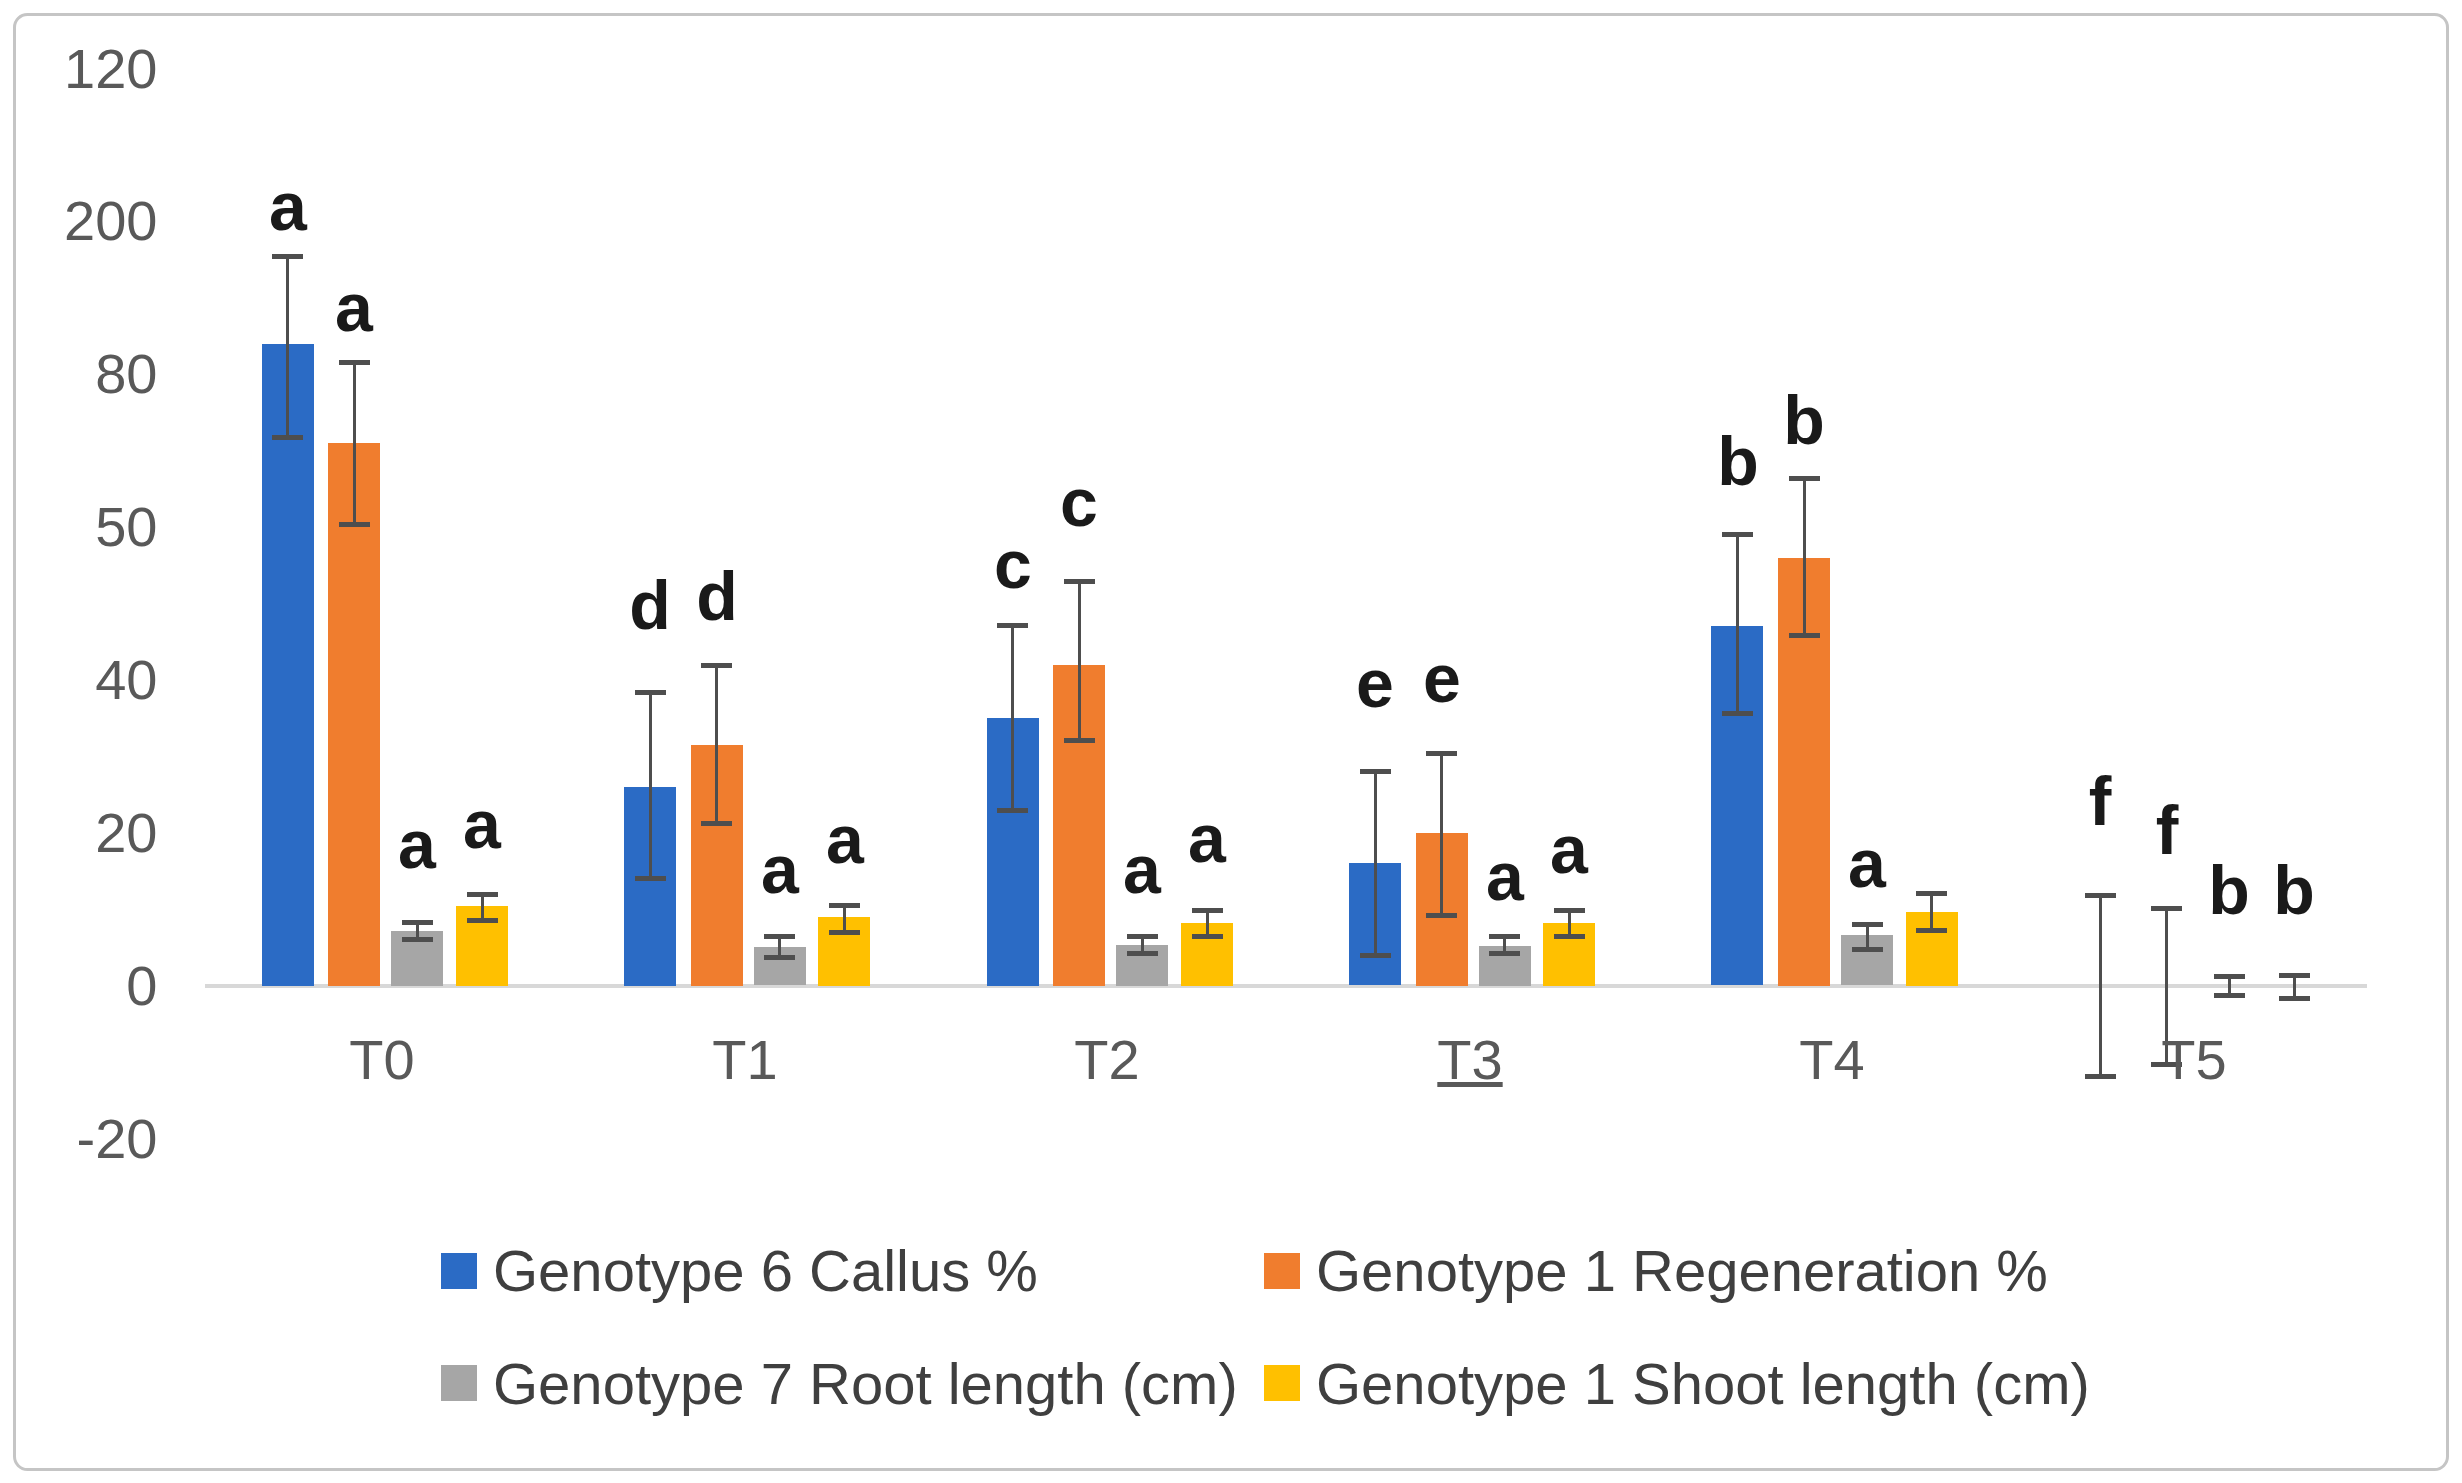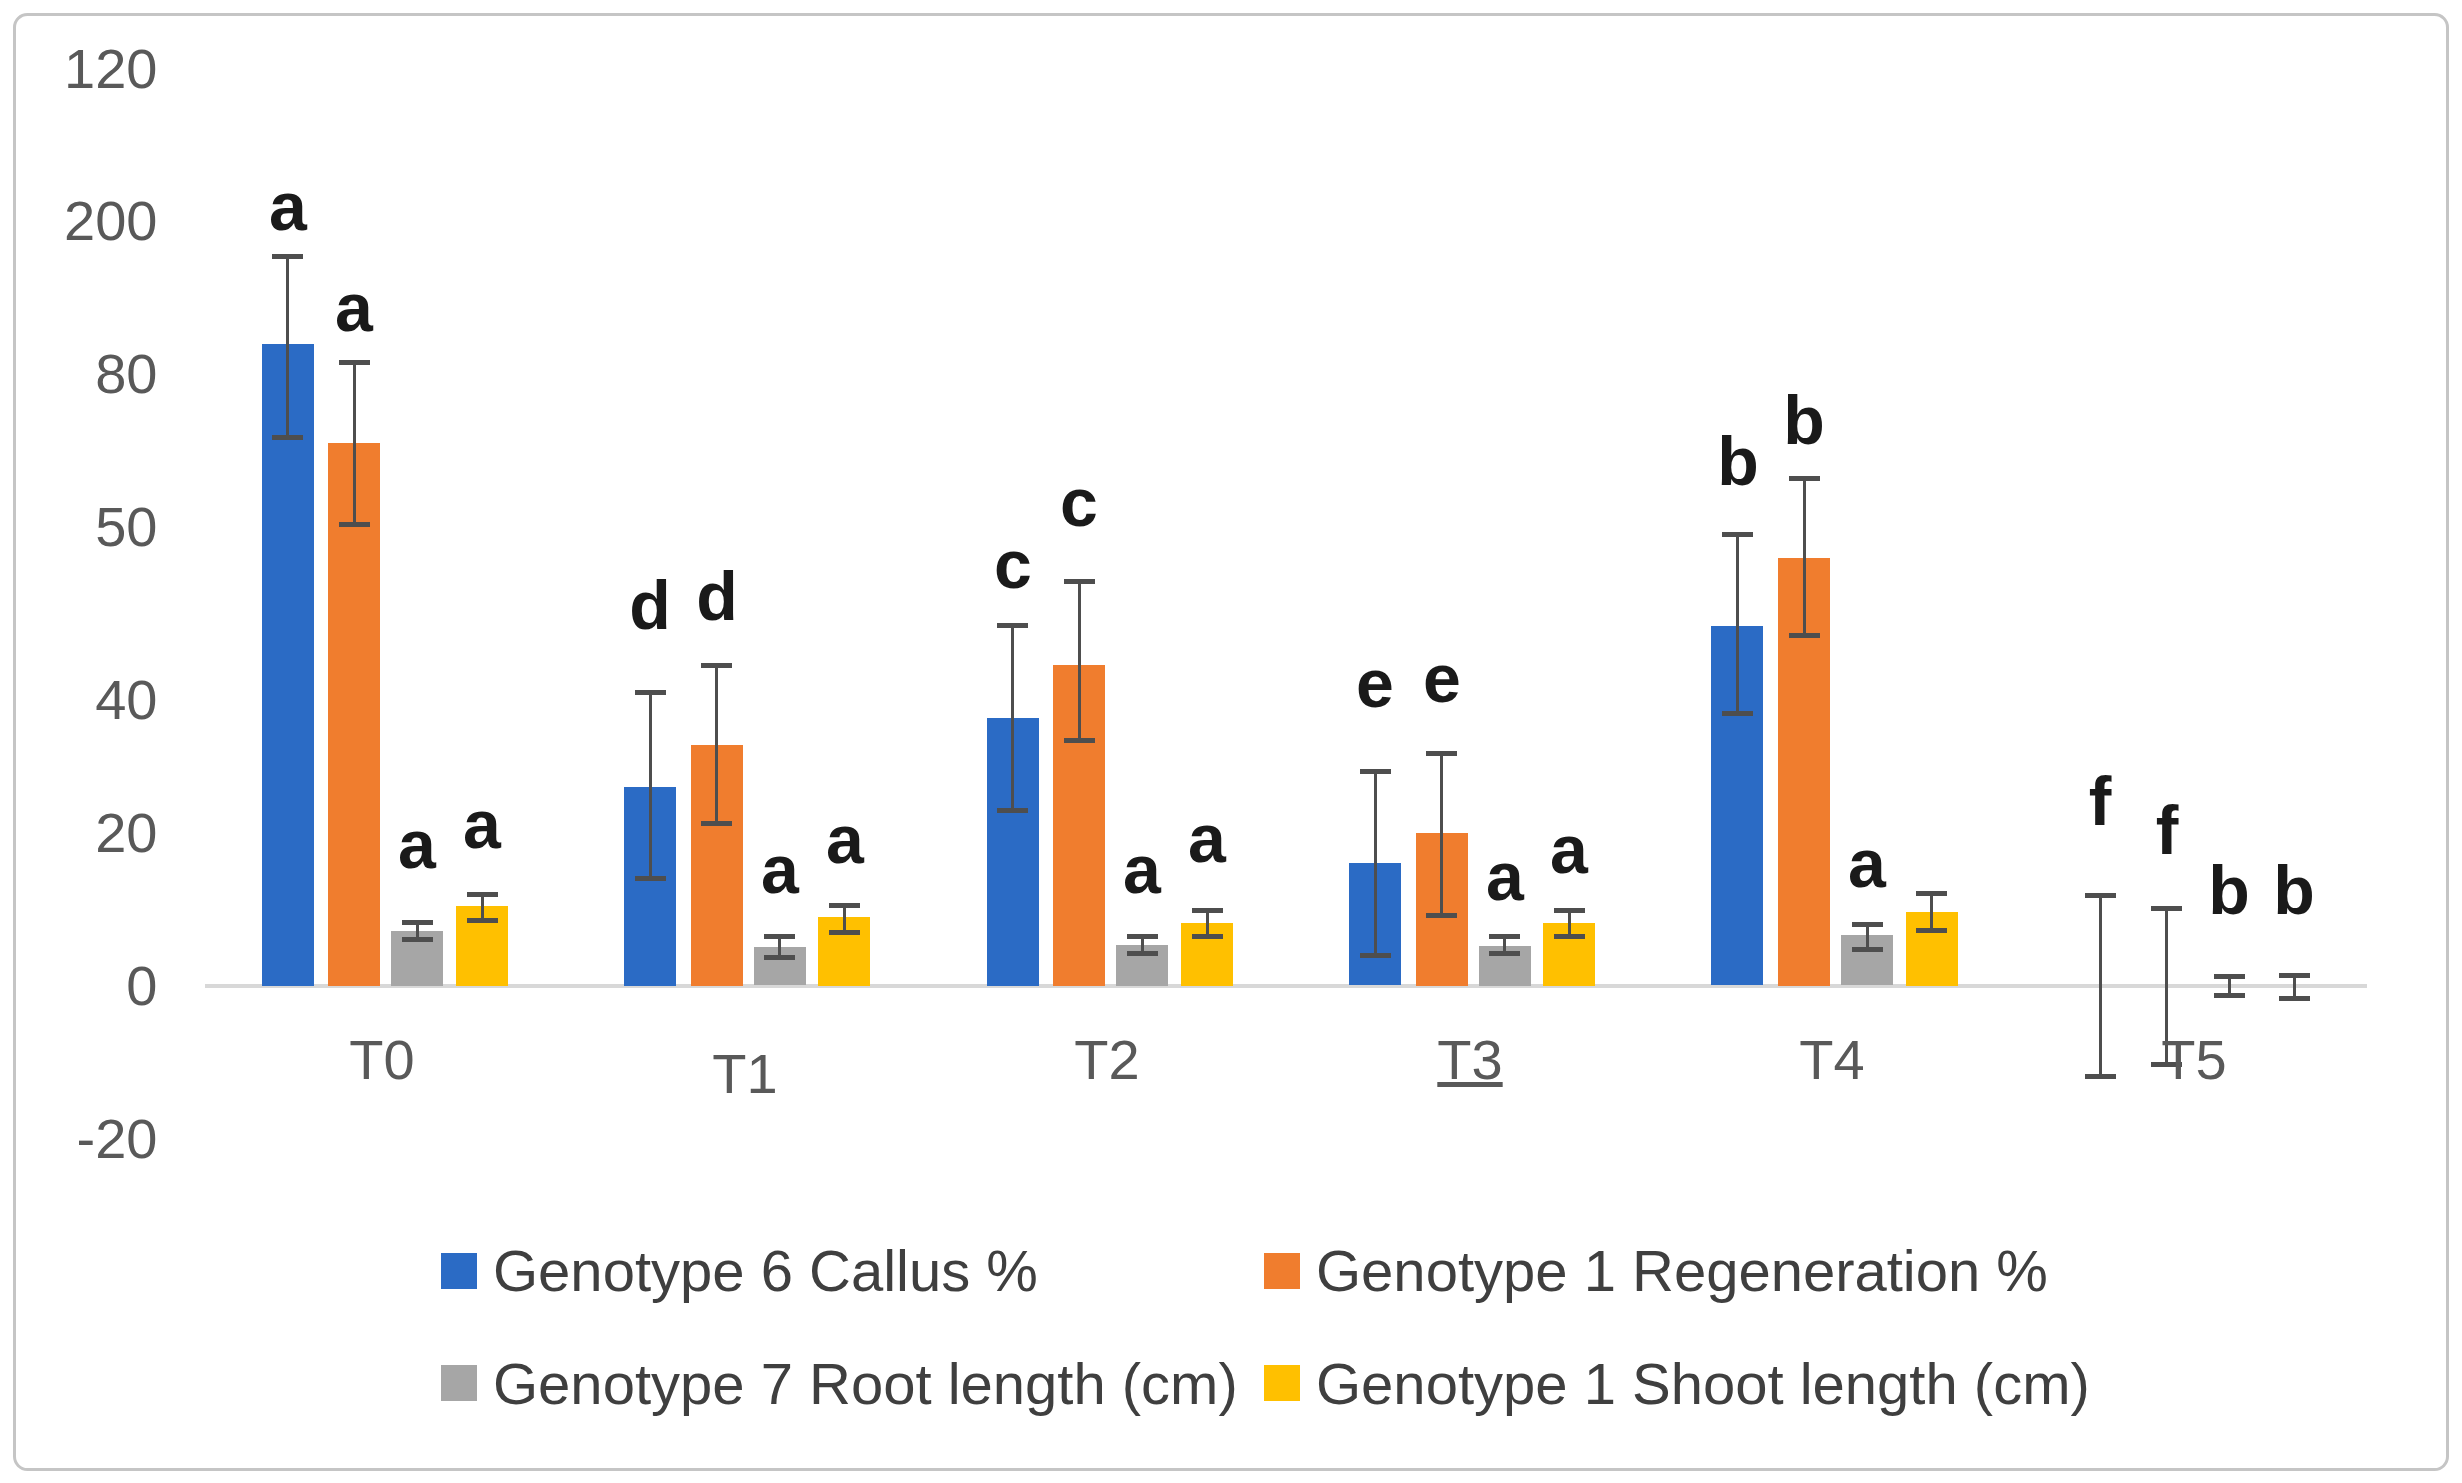--- a/index.html
+++ b/index.html
@@ -24,21 +24,21 @@
 <body>
 
 <div id="stage">
   <div id="frame"></div>
 
   <div class="layer" id="yticks-layer">
       <div class="ytick" style="left: 31.5px; top: 40px;">120</div>
       <div class="ytick" style="left: 31.5px; top: 192px;">200</div>
       <div class="ytick" style="left: 31.5px; top: 345px;">80</div>
       <div class="ytick" style="left: 31.5px; top: 498px;">50</div>
-      <div class="ytick" style="left: 31.5px; top: 651px; margin-top: 20px;">40</div>
+      <div class="ytick" style="left: 31.5px; top: 651px;">40</div>
       <div class="ytick" style="left: 31.5px; top: 804px; text-align: right;">20</div>
       <div class="ytick" style="left: 31.5px; top: 957px;">0</div>
       <div class="ytick" style="left: 31.5px; top: 1110px;">-20</div>
     </div>
 
   <div class="axis-line" id="x-axis-line" style="left:205px;top:984px;width:2162px;height:3.6px;"></div>
 
   <div class="layer" id="bars-layer">
       <div class="bar" style="left: 262px; top: 344px; width: 52px; height: 642px; background: rgb(43, 107, 197);"></div>
       <div class="bar" style="left: 624px; top: 787px; width: 52px; height: 199px; background: rgb(43, 107, 197);"></div>
@@ -155,21 +155,21 @@
       <div class="sig" style="left: 1795px; top: 828px;">a</div>
       <div class="sig" style="left: 2157px; top: 855px;">b</div>
       <div class="sig" style="left: 410px; top: 789px;">a</div>
       <div class="sig" style="left: 773px; top: 804px;">a</div>
       <div class="sig" style="left: 1135px; top: 803px;">a</div>
       <div class="sig" style="left: 1497px; top: 814px;">a</div>
       <div class="sig" style="left: 2222px; top: 855px;">b</div>
     </div>
   <div class="layer" id="xlabels-layer">
       <div class="xlabel" style="left: 283px; top: 1032px;">T0</div>
-      <div class="xlabel" style="left: 646px; top: 1032px; margin-top: 14px;">T1</div>
+      <div class="xlabel" style="left: 646px; top: 1032px;">T1</div>
       <div class="xlabel" style="left: 1008px; top: 1032px;">T2</div>
       <div class="xlabel" style="left: 1371px; top: 1032px; text-decoration: underline;">T3</div>
       <div class="xlabel" style="left: 1733px; top: 1032px;">T4</div>
       <div class="xlabel" style="left: 2095px; top: 1032px;">T5</div>
     </div>
 
   <div class="layer" id="legend">
     <div class="legend-item">
       <span class="swatch" style="left: 441px; top: 1253px; background: rgb(43, 107, 197);"></span>
       <span class="legend-label" style="left:493px;top:1238px;">Genotype 6 Callus %</span>

